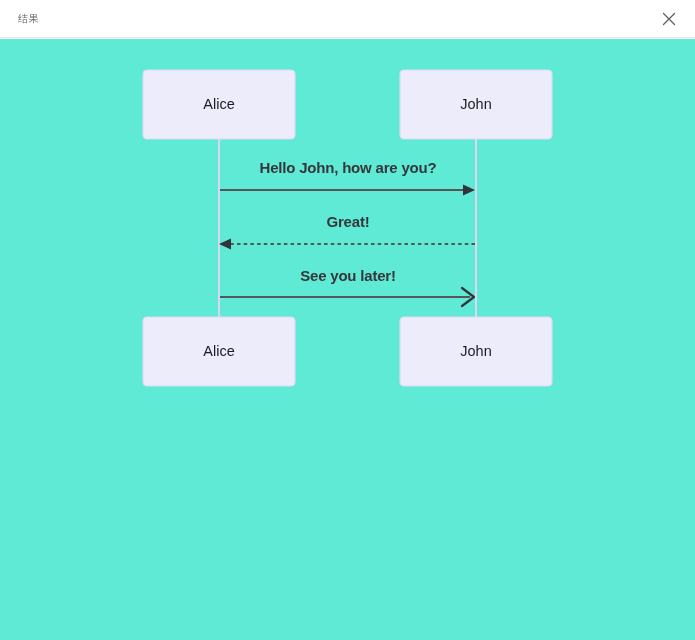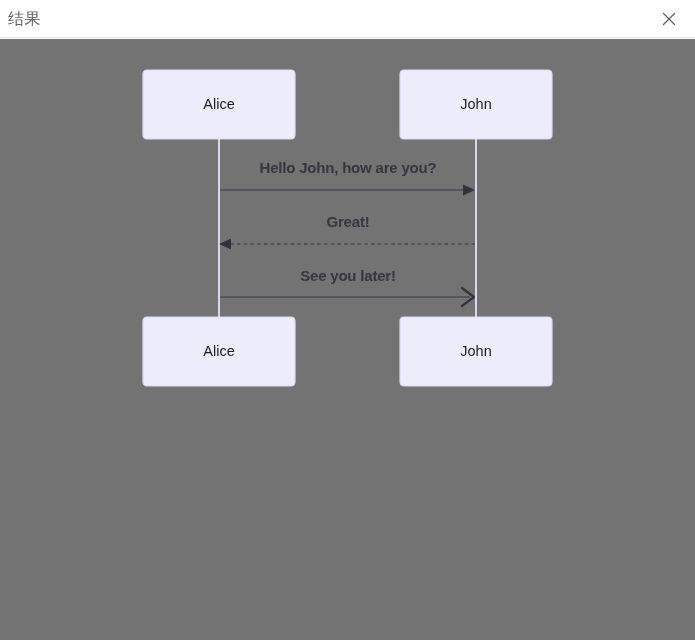--- a/index.html
+++ b/index.html
@@ -26,23 +26,23 @@
     left: 0;
     top: 0;
     width: 695px;
     height: 38px;
     border-bottom: 1px solid #e4e4e4;
     background: #ffffff;
     box-sizing: border-box;
   }
   .titlebar-title {
     position: absolute;
-    left: 8px;
+    left: 18px;
     top: 10px;
-    font-size: 16px;
+    font-size: 10px;
     color: #636363;
     letter-spacing: 0.5px;
     line-height: 18px;
     white-space: nowrap;
   }
   .close-button {
     position: absolute;
     right: 12px;
     top: 5px;
     width: 28px;
@@ -55,21 +55,21 @@
   }
   .close-button svg { display: block; }
 
   
   .diagram-canvas {
     position: absolute;
     left: 0;
     top: 39px;
     width: 695px;
     height: 601px;
-    background: #737373;
+    background: #5eead4;
     overflow: hidden;
   }
   .diagram-svg {
     position: absolute;
     left: 0;
     top: 0;
     display: block;
   }
 
   

